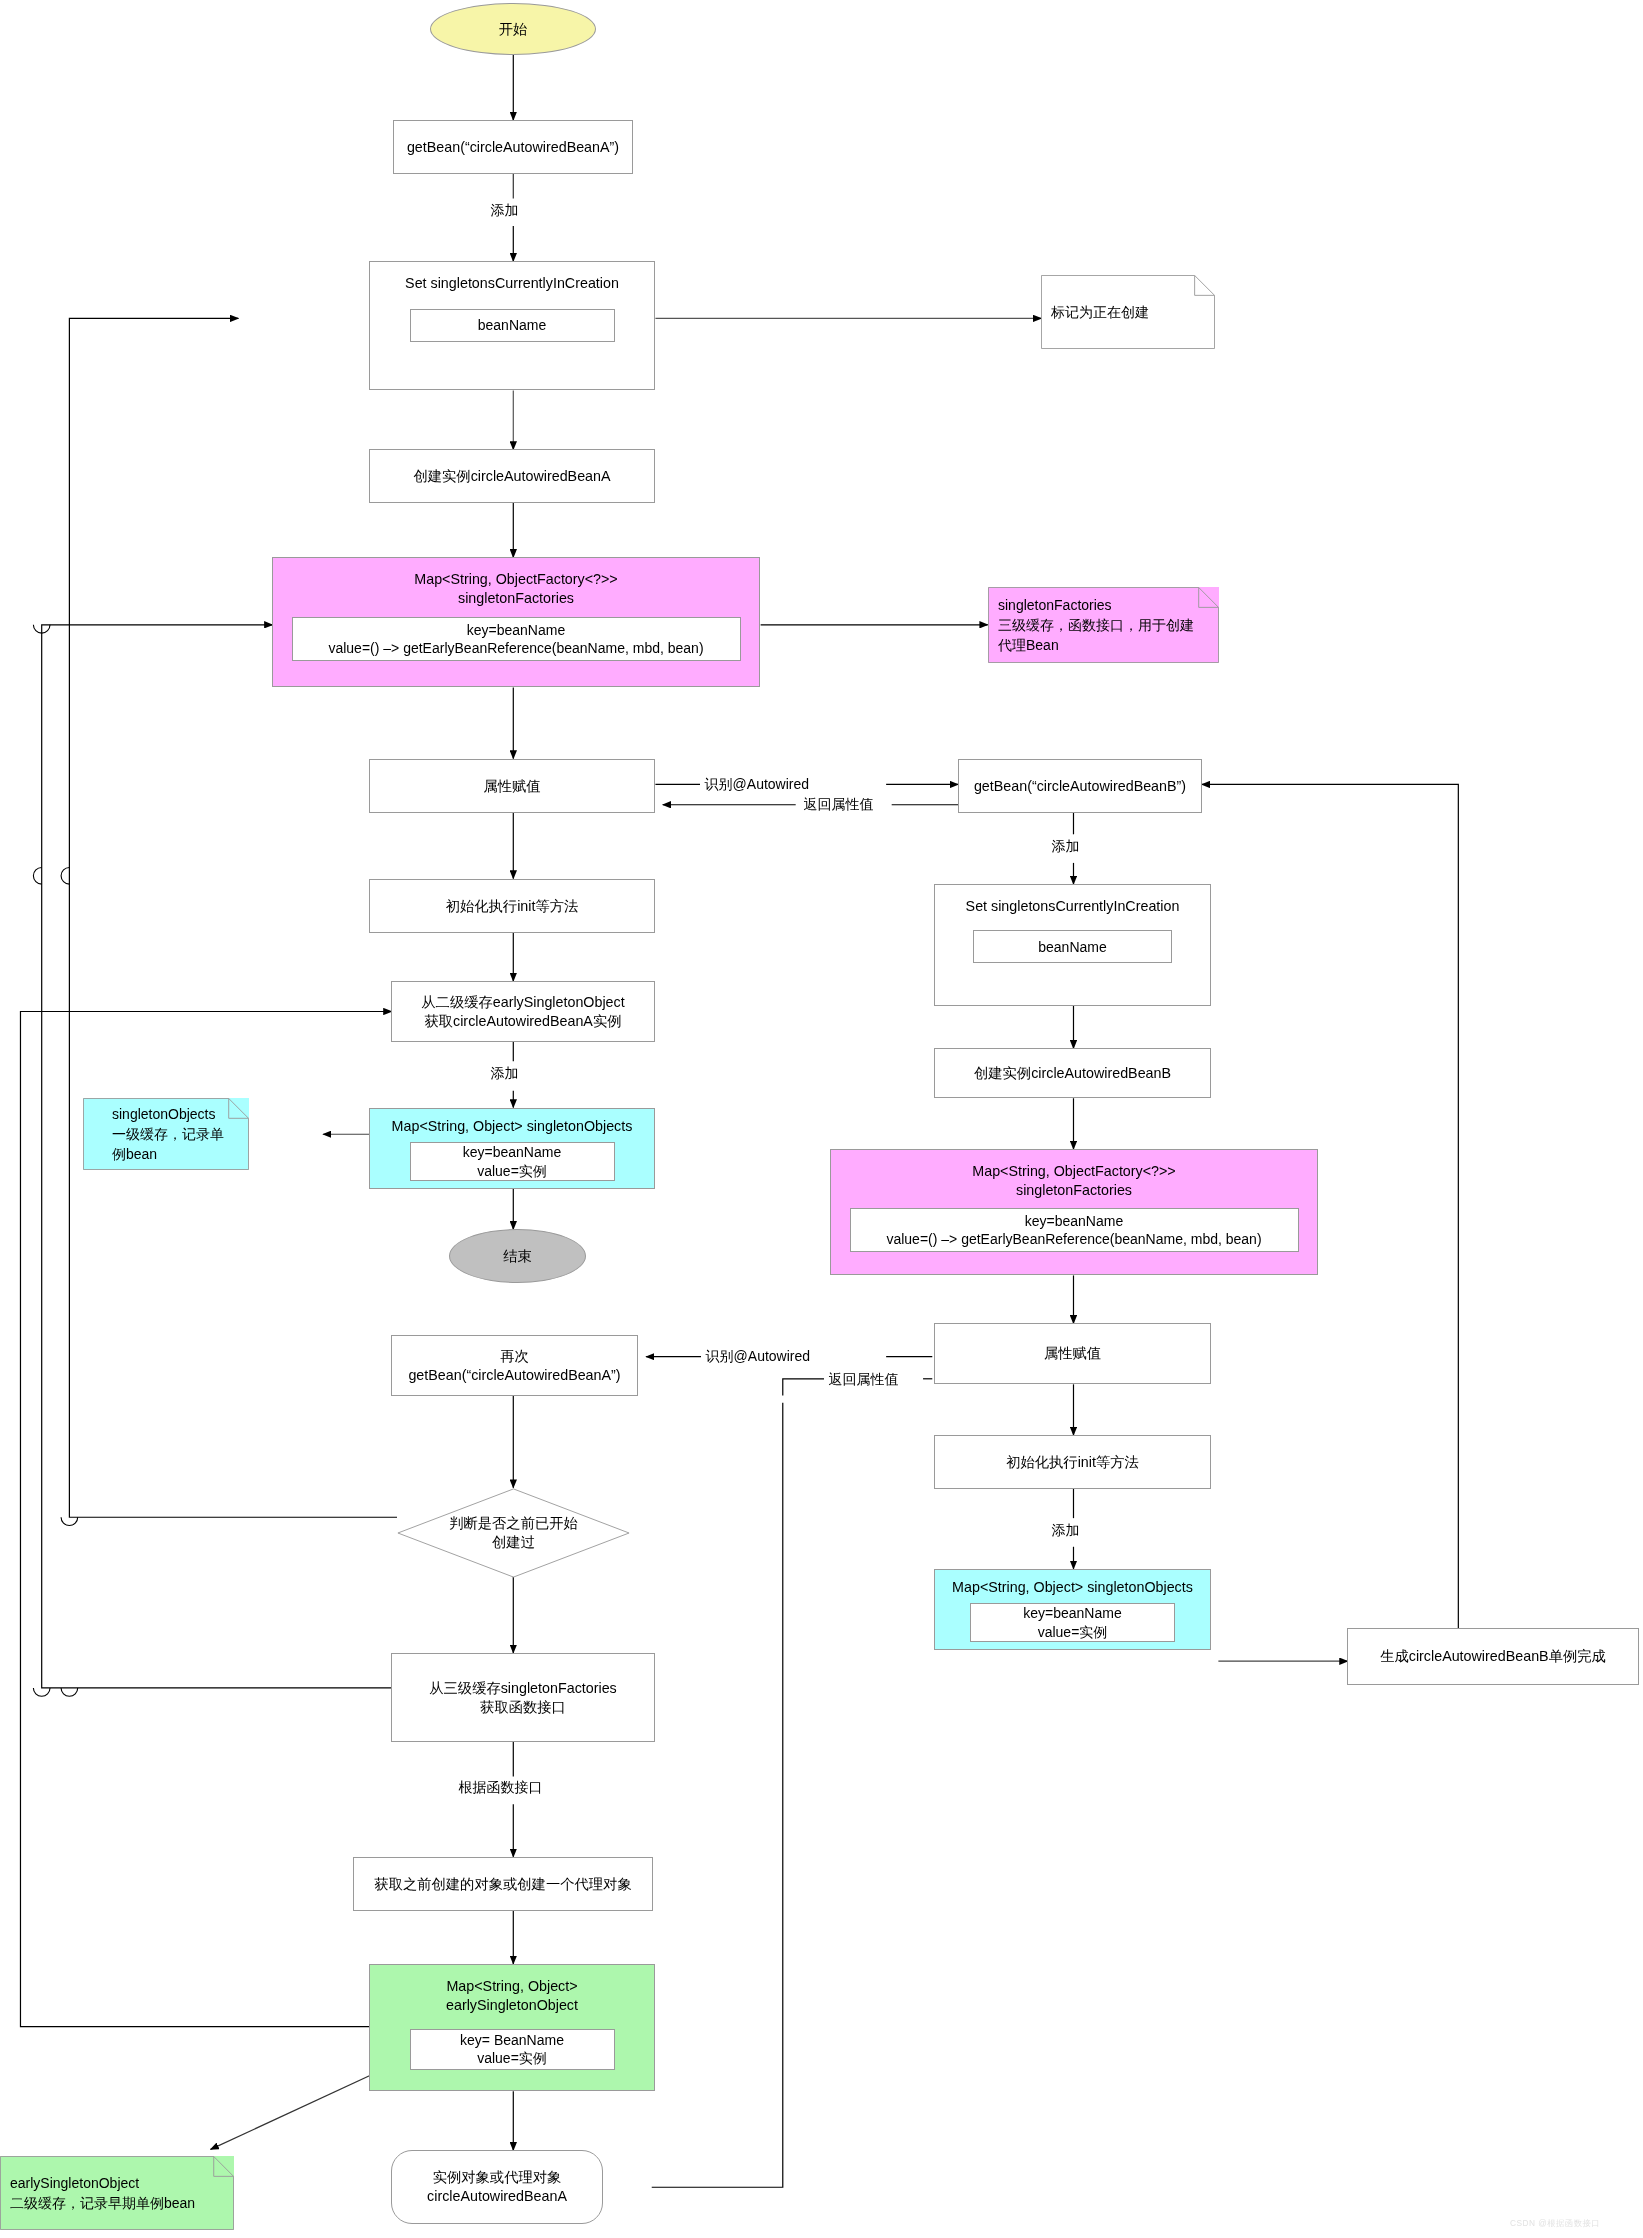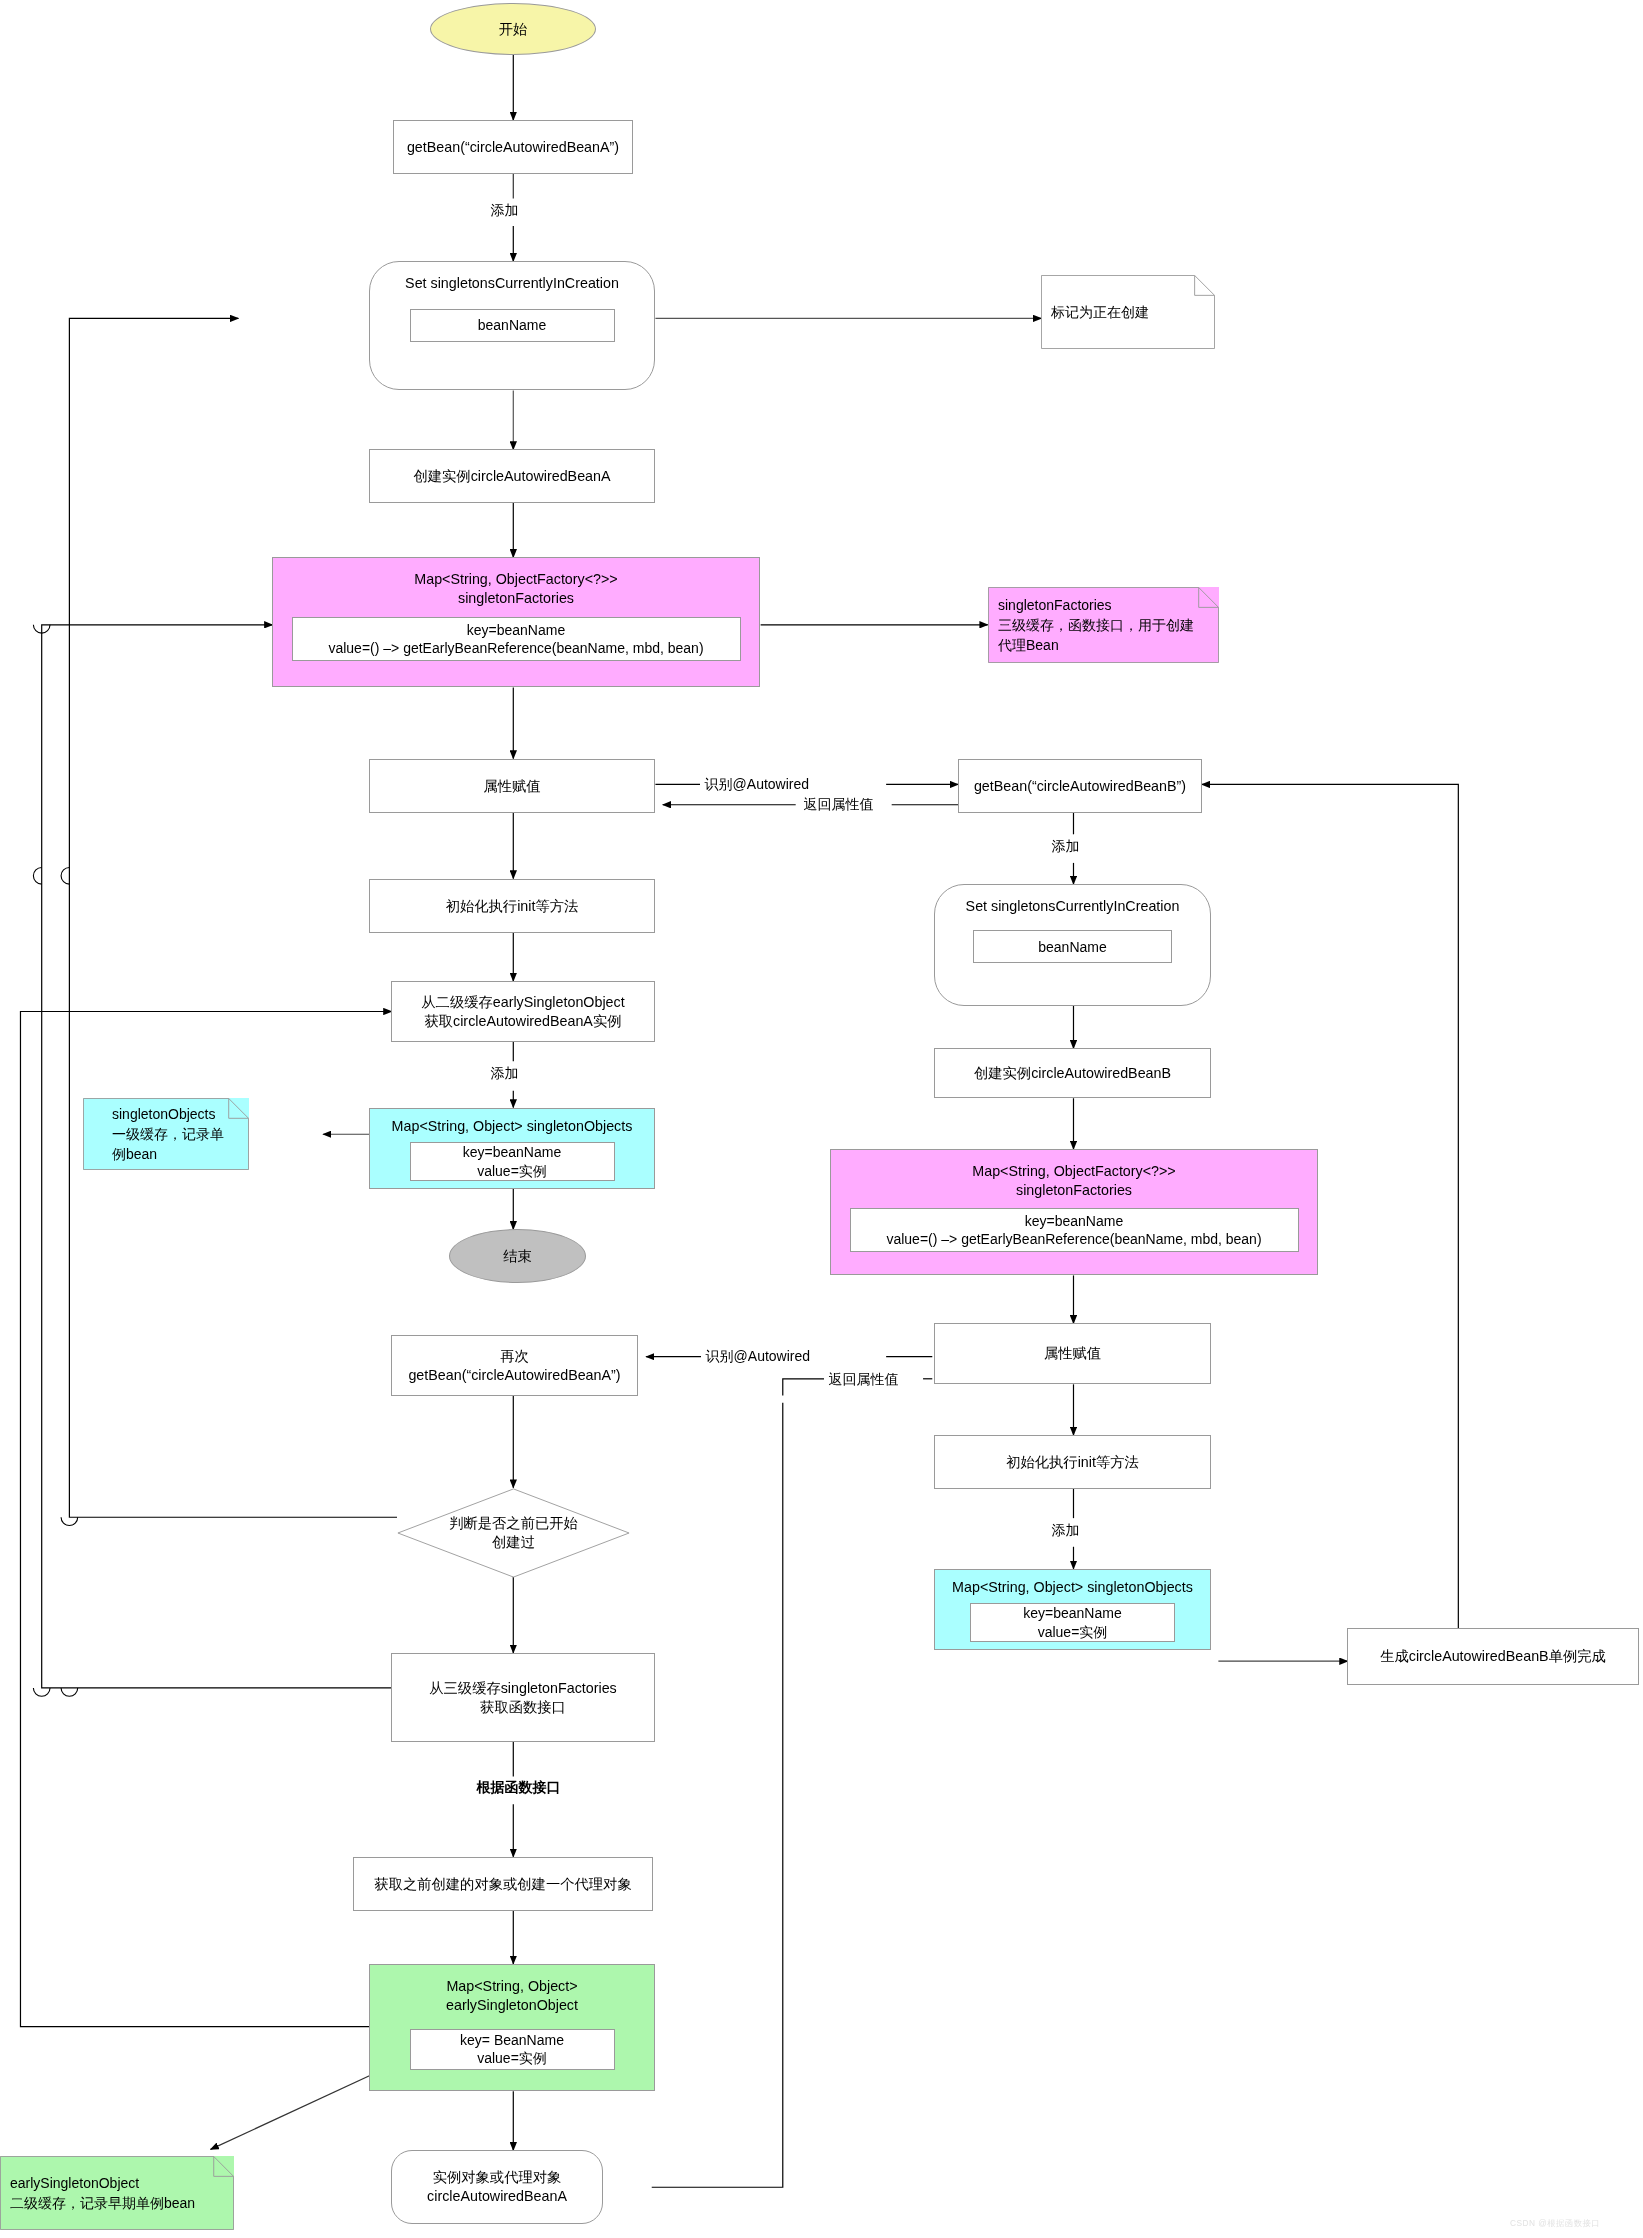--- a/index.html
+++ b/index.html
@@ -69,21 +69,21 @@
     background:#ffffff;
     font-size:14px;
     white-space:pre-line;
     display:flex;
     align-items:center;
     justify-content:center;
     text-align:center;
     line-height:1.32;
     box-sizing:border-box;
   }
-  .c-white{background:#ffffff;border-radius:30px;}
+  .c-white{background:#ffffff;}
   .c-pink{background:#ffacff;}
   .c-cyan{background:#aaffff;}
   .c-green{background:#adf7ad;}
   .note{
     position:absolute;
     box-sizing:border-box;
     font-size:14px;
     line-height:1.45;
     color:#000;
     text-align:left;
@@ -316,21 +316,21 @@
   </div>
 
   <div class="node decision" style="left:397px;top:1488px;width:233px;height:90px;">
     <svg class="dshape" viewBox="0 0 252 98" preserveAspectRatio="none">
       <path d="M126,1 L251,49 L126,97 L1,49 Z" fill="#ffffff" stroke="#9a9a9a" stroke-width="1"></path>
     </svg>
     <span class="dlabel">判断是否之前已开始
 创建过</span>
   </div>
 
-  <div class="elabel" style="left:472px;top:1779px;font-weight:bold;">根据函数接口</div>
+  <div class="elabel" style="left:454px;top:1779px;">根据函数接口</div>
 
   <div class="node proc" style="left:353px;top:1857px;width:300px;height:54px;">
     <span class="proc-lines">获取之前创建的对象或创建一个代理对象</span>
   </div>
 
   <div class="node container c-green" style="left:369px;top:1964px;width:286px;height:127px;">
     <span class="ctitle">Map&lt;String, Object&gt;
 earlySingletonObject</span>
     <span class="inner" style="width:205px;height:41px;margin-top:14.8px;">key= BeanName
 value=实例</span>

